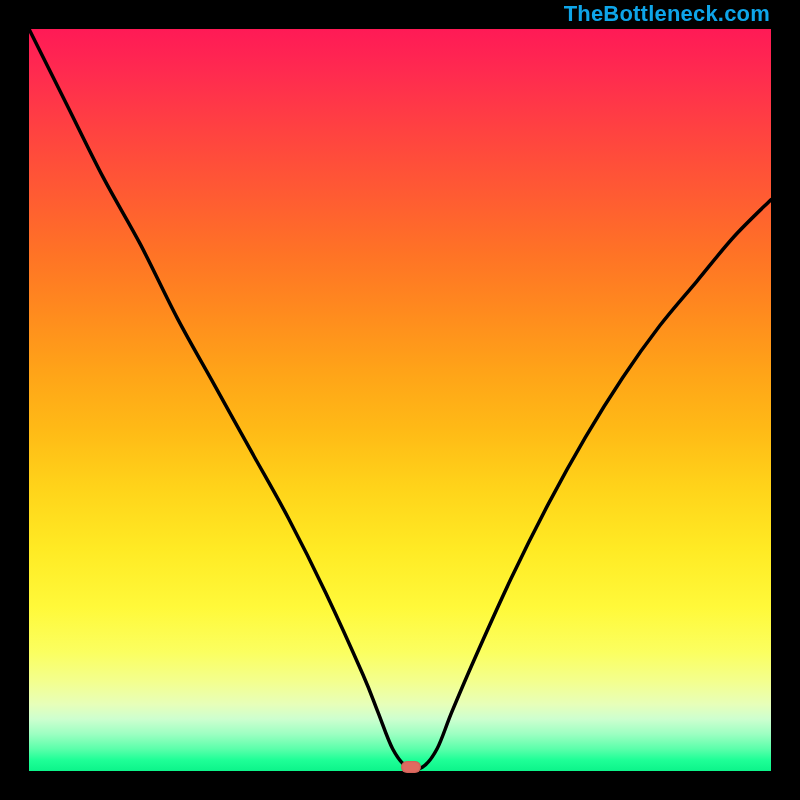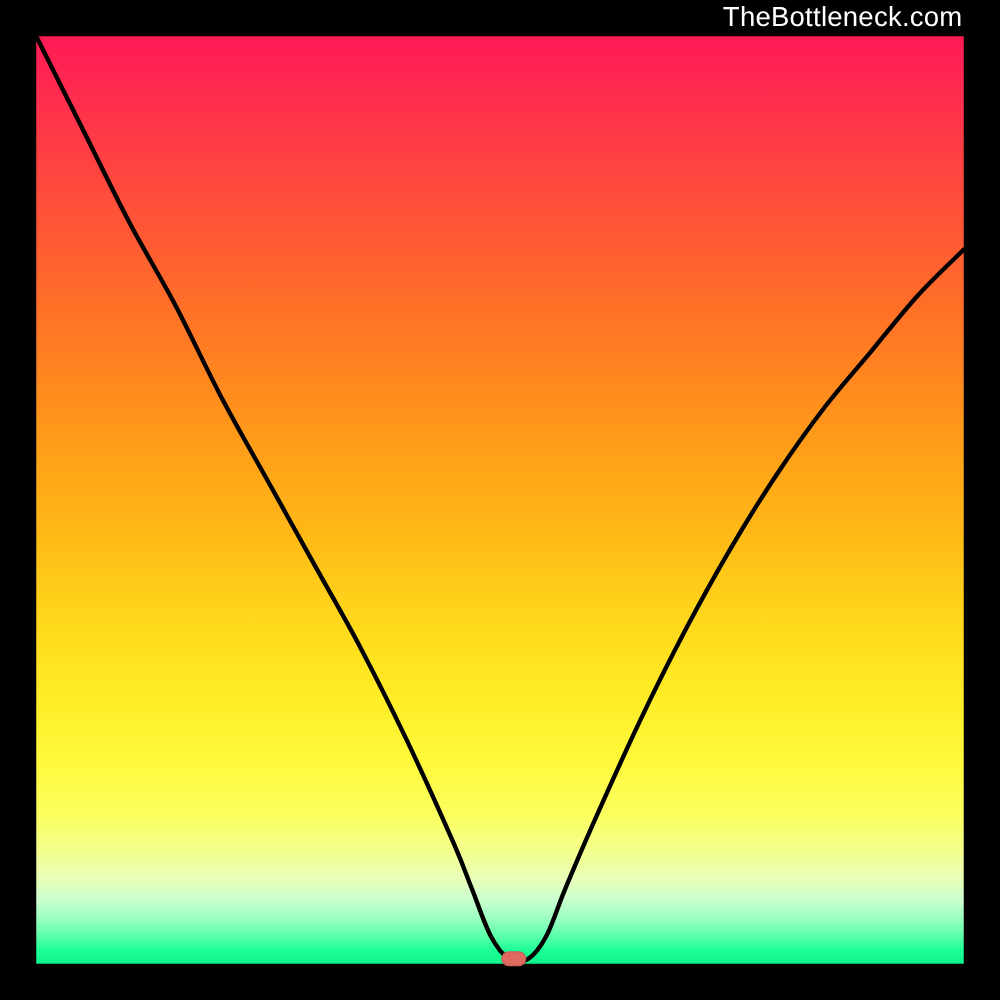--- a/index.html
+++ b/index.html
@@ -42,23 +42,23 @@
       #9dffc2 95%,
       #5cffab 97%,
       #1fff97 98.5%,
       #0cf48a 100%
     );
   }
   .watermark {
     position: absolute;
     top: 1px;
     right: 30px;
-    color: #ffffff;
+    color: #0ea5e9;
     font-size: 22px;
-    font-weight: 400;
+    font-weight: 700;
     letter-spacing: 0.2px;
     user-select: none;
   }
   svg.curve {
     position: absolute;
     left: 0;
     top: 0;
     width: 742px;
     height: 742px;
     overflow: visible;

